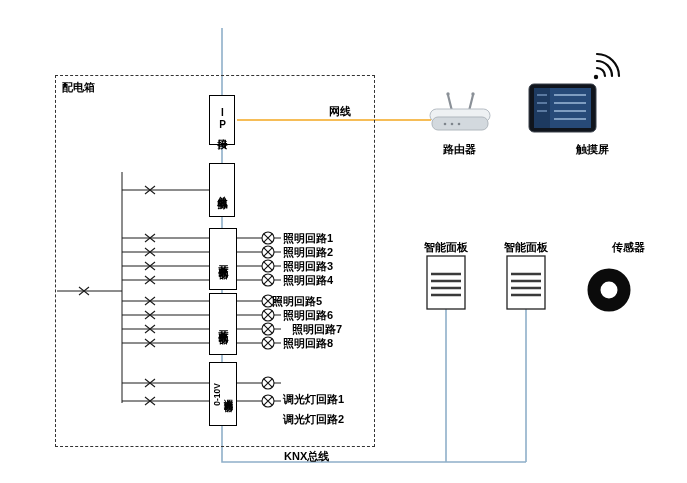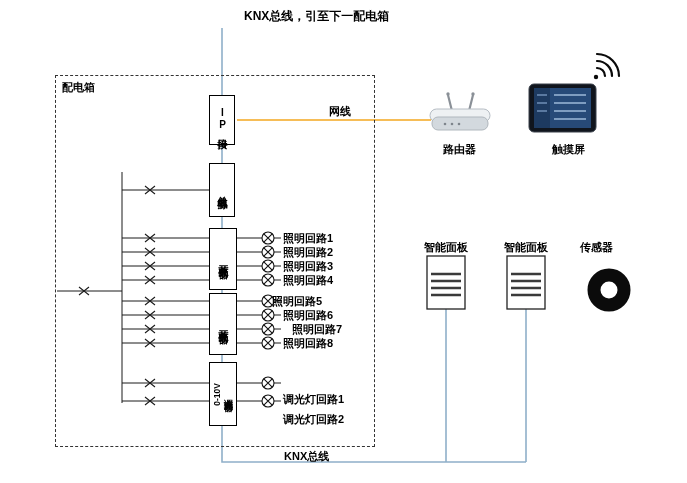--- a/index.html
+++ b/index.html
@@ -157,28 +157,27 @@
     <g stroke="#0a0a0a" stroke-width="2.2" fill="none" stroke-linecap="round">
       <path d="M597,68 A8,8 0 0 1 605,76"></path>
       <path d="M597,61 A15,15 0 0 1 612,76"></path>
       <path d="M597,54 A22,22 0 0 1 619,76"></path>
       <circle cx="596" cy="77" r="2.2" fill="#0a0a0a" stroke="none"></circle>
     </g>
   </svg>
 
   <div class="enclosure"></div>
 
-  <div class="lbl big" style="left:244px;top:8px">KNX总线，引至下一配电箱</div>
   <div class="lbl" style="left:62px;top:80px">配电箱</div>
   <div class="lbl" style="left:329px;top:104px">网线</div>
   <div class="lbl" style="left:443px;top:142px">路由器</div>
-  <div class="lbl" style="left:552px;top:142px">触摸屏</div>
+  <div class="lbl" style="left:576px;top:142px">触摸屏</div>
   <div class="lbl" style="left:424px;top:240px">智能面板</div>
   <div class="lbl" style="left:504px;top:240px">智能面板</div>
-  <div class="lbl" style="left:580px;top:240px">传感器</div>
+  <div class="lbl" style="left:612px;top:240px">传感器</div>
   <div class="lbl" style="left:284px;top:449px">KNX总线</div>
 
   <div class="comp" style="left:209px;top:95px;width:26px;height:50px">
     <span class="vtext">IP接口</span>
   </div>
   <div class="comp" style="left:209px;top:163px;width:26px;height:54px">
     <span class="vtext">总线电源</span>
   </div>
   <div class="comp" style="left:209px;top:228px;width:28px;height:62px">
     <span class="vtext">开关驱动器</span>

